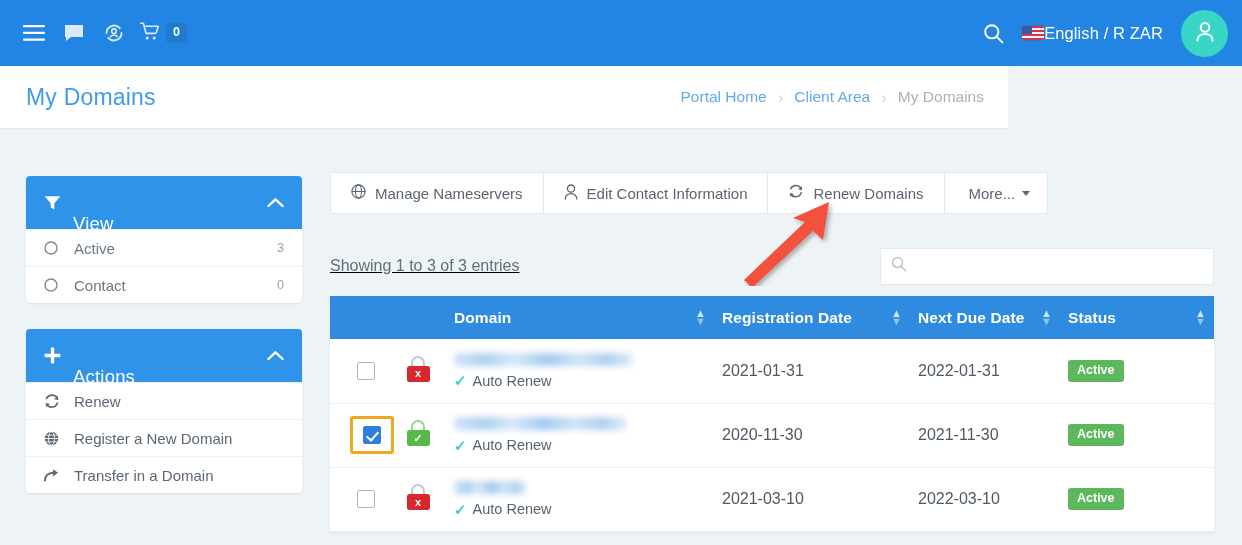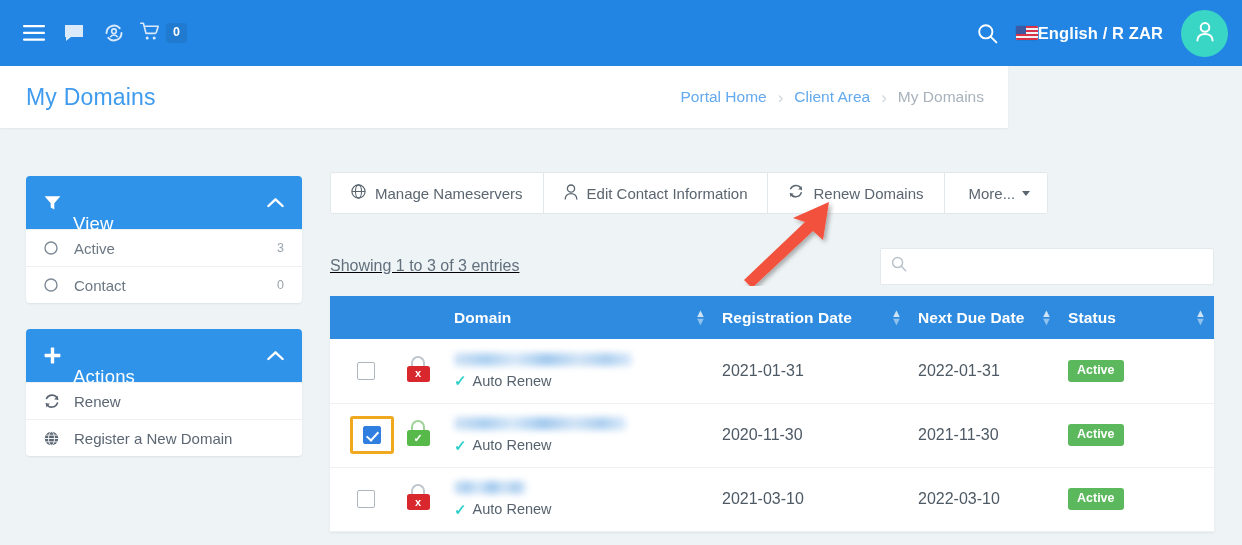--- a/index.html
+++ b/index.html
@@ -24,21 +24,21 @@
   .nav-icon-btn svg { display: block; }
   .cart-wrap { display: flex; align-items: center; gap: 6px; padding-left: 6px; cursor: pointer; }
   .cart-count {
     background: #1f7ad0; color: #fff; font-size: 12.5px; font-weight: 700;
     border-radius: 4px; padding: 3px 7px 4px; line-height: 1; min-width: 20px; text-align: center;
   }
   .nav-right {
     margin-left: auto; display: flex; align-items: center; gap: 18px; padding-right: 14px;
   }
   .search-btn { color: #fff; cursor: pointer; display: flex; align-items: center; }
-  .lang-wrap { display: flex; align-items: center; cursor: pointer; font-weight: bold; }
+  .lang-wrap { display: flex; align-items: center; cursor: pointer; }
   .flag {
     width: 22px; height: 14px; border-radius: 1px; position: relative; overflow: hidden;
     background: #fff; flex: none;
     box-shadow: 0 0 0 0.5px rgba(0,0,0,0.12);
   }
   .flag .stripes {
     position: absolute; inset: 0;
     background: repeating-linear-gradient(to bottom, #d8324a 0, #d8324a 2px, #f2f2f4 2px, #f2f2f4 4px);
   }
   .flag .canton {
@@ -355,20 +355,29 @@
         <div class="panel-item">
           <span class="pi-icon">
             <svg width="15" height="15" viewBox="0 0 15 15">
               <circle cx="7.5" cy="7.5" r="6.7" fill="#5c6773"></circle>
               <ellipse cx="7.5" cy="7.5" rx="3" ry="6.7" stroke="#fff" stroke-width="0.9" fill="none"></ellipse>
               <line x1="0.8" y1="7.5" x2="14.2" y2="7.5" stroke="#fff" stroke-width="0.9"></line>
               <path d="M1.9 4.2h11.2M1.9 10.8h11.2" stroke="#fff" stroke-width="0.8"></path>
             </svg>
           </span>
           <span class="pi-label">Register a New Domain</span>
+        </div>
+        <div class="panel-item">
+          <span class="pi-icon">
+            <svg width="16" height="14" viewBox="0 0 16 14">
+              <path d="M1 12.6c0-5.2 3.3-7.6 8.6-7.8" stroke="#5c6773" stroke-width="2" fill="none" stroke-linecap="round"></path>
+              <path d="M9 1.2l5 3.6-5 3.7z" fill="#5c6773"></path>
+            </svg>
+          </span>
+          <span class="pi-label">Transfer in a Domain</span>
         </div>
       </div>
     </div>
 
     <div class="main">
 
       <div class="btn-toolbar">
         <div class="tb-btn">
           <span>
             <svg width="15" height="15" viewBox="0 0 15 15">

